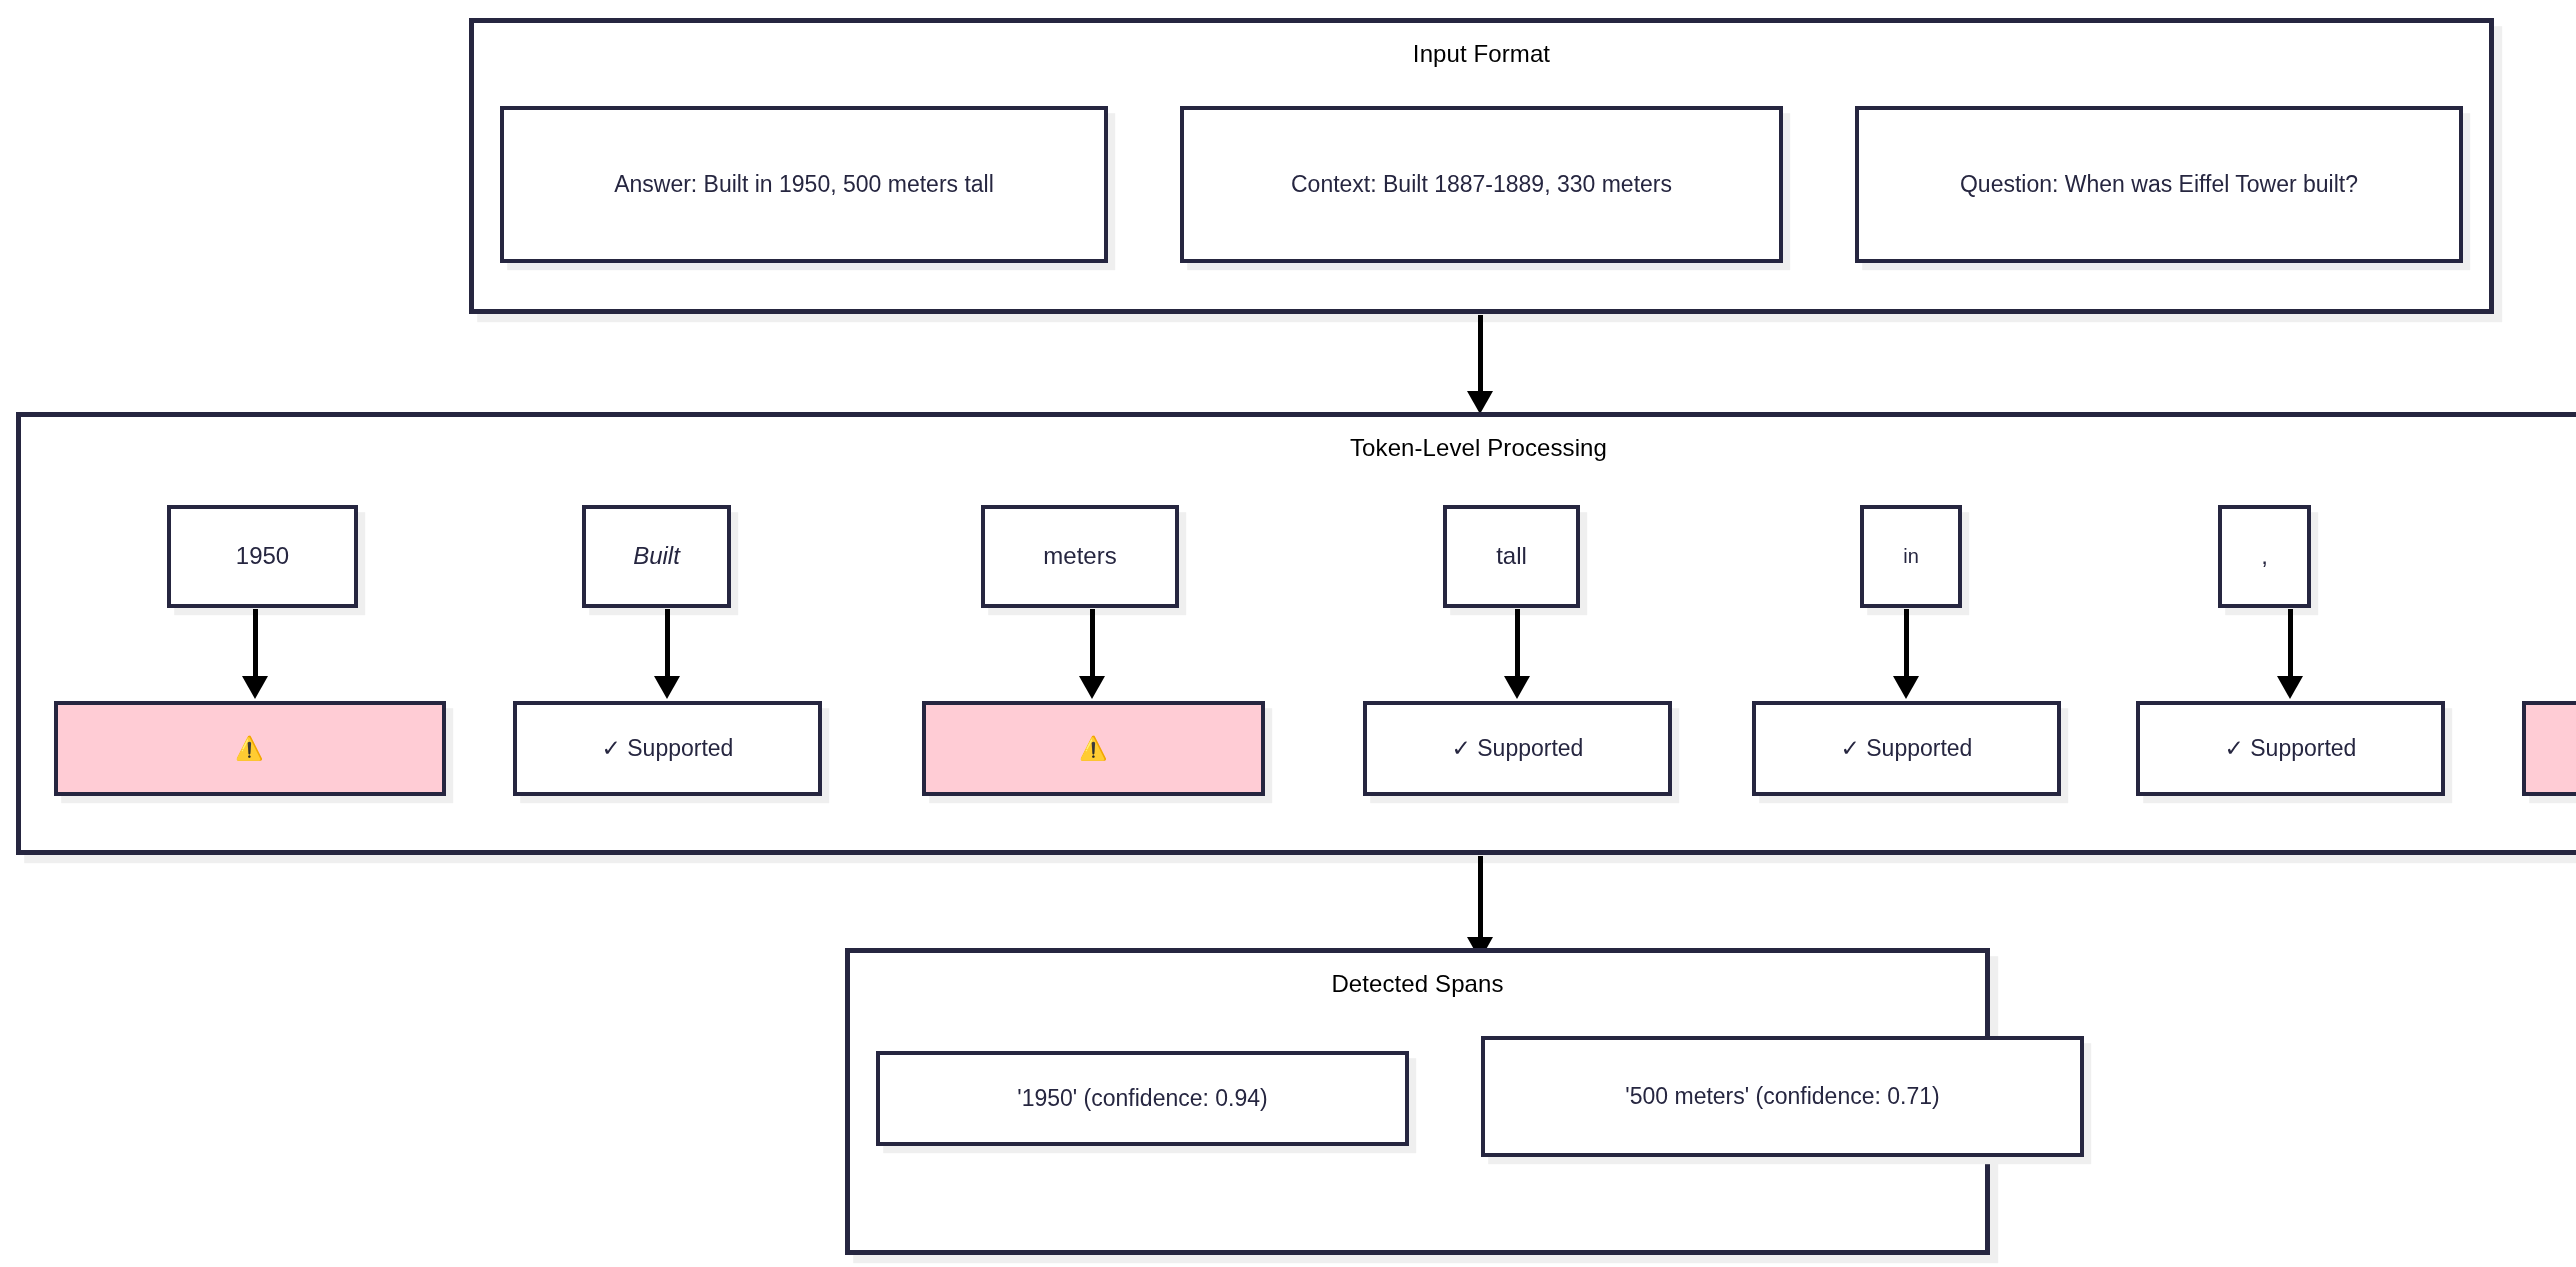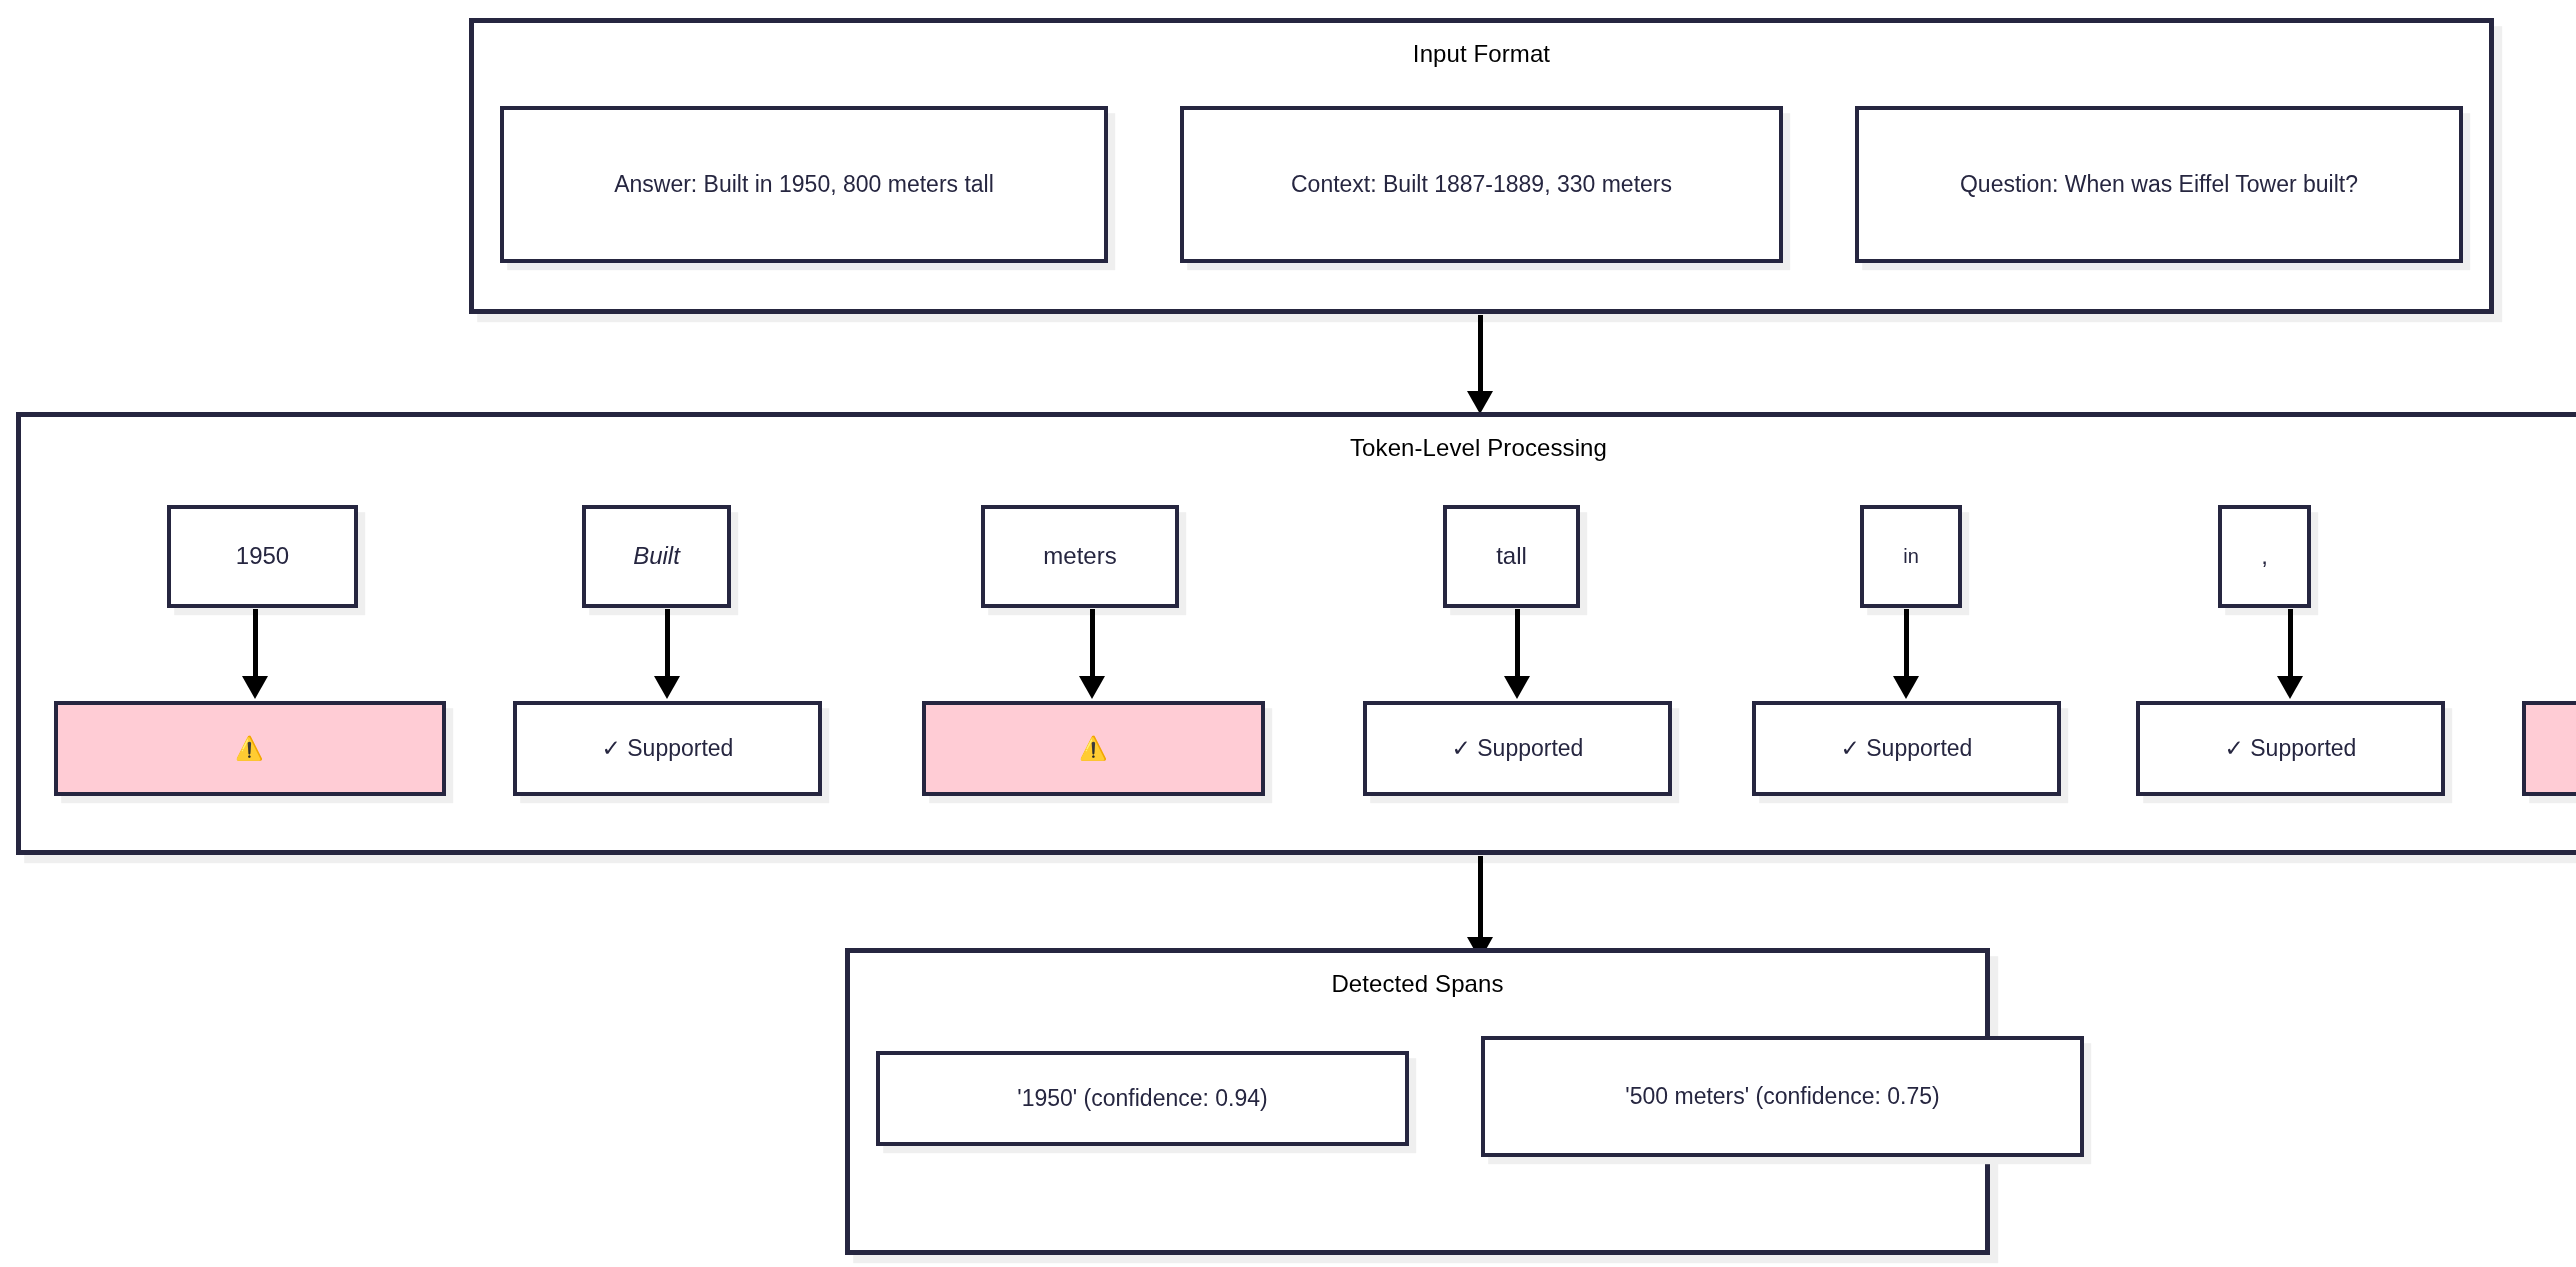--- a/index.html
+++ b/index.html
@@ -86,21 +86,21 @@
   }
 </style>
 </head>
 <body>
 
 <div class="node" style="left:469px; top:18px; width:2025px; height:296px;">
   <div class="container-title">Input Format</div>
 </div>
 
 <div class="leaf" style="left:500px; top:106px; width:608px; height:157px;">
-  <span>Answer: Built in 1950, 800 meters tall</span>
+  <span>Answer: Built in 1950, 500 meters tall</span>
 </div>
 
 <div class="leaf" style="left:1180px; top:106px; width:603px; height:157px;">
   <span>Context: Built 1887-1889, 330 meters</span>
 </div>
 
 <div class="leaf" style="left:1855px; top:106px; width:608px; height:157px;">
   <span>Question: When was Eiffel Tower built?</span>
 </div>
 
@@ -189,15 +189,15 @@
 
 <div class="node" style="left:845px; top:948px; width:1145px; height:307px;">
   <div class="container-title">Detected Spans</div>
 </div>
 
 <div class="leaf" style="left:876px; top:1051px; width:533px; height:95px;">
   <span>'1950' (confidence: 0.94)</span>
 </div>
 
 <div class="leaf" style="left:1481px; top:1036px; width:603px; height:121px;">
-  <span>'500 meters' (confidence: 0.75)</span>
+  <span>'500 meters' (confidence: 0.71)</span>
 </div>
 
 
 </body></html>

